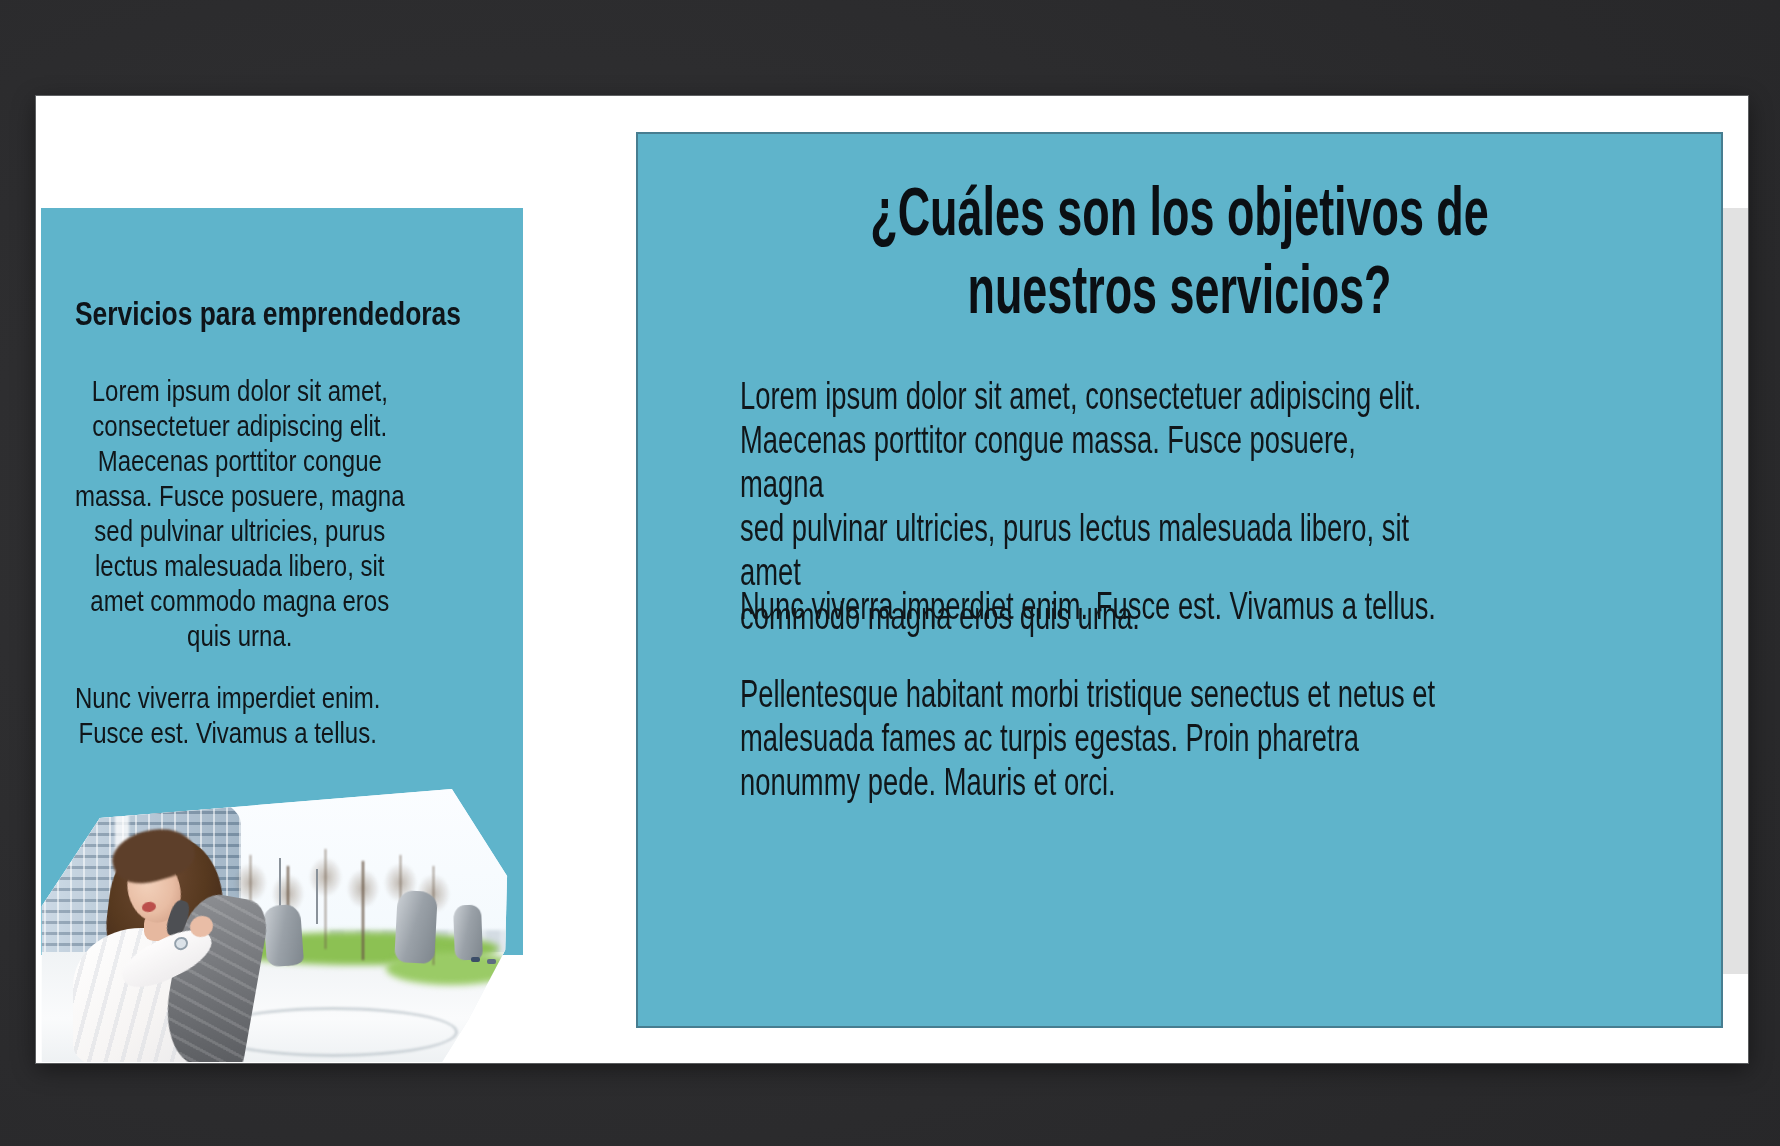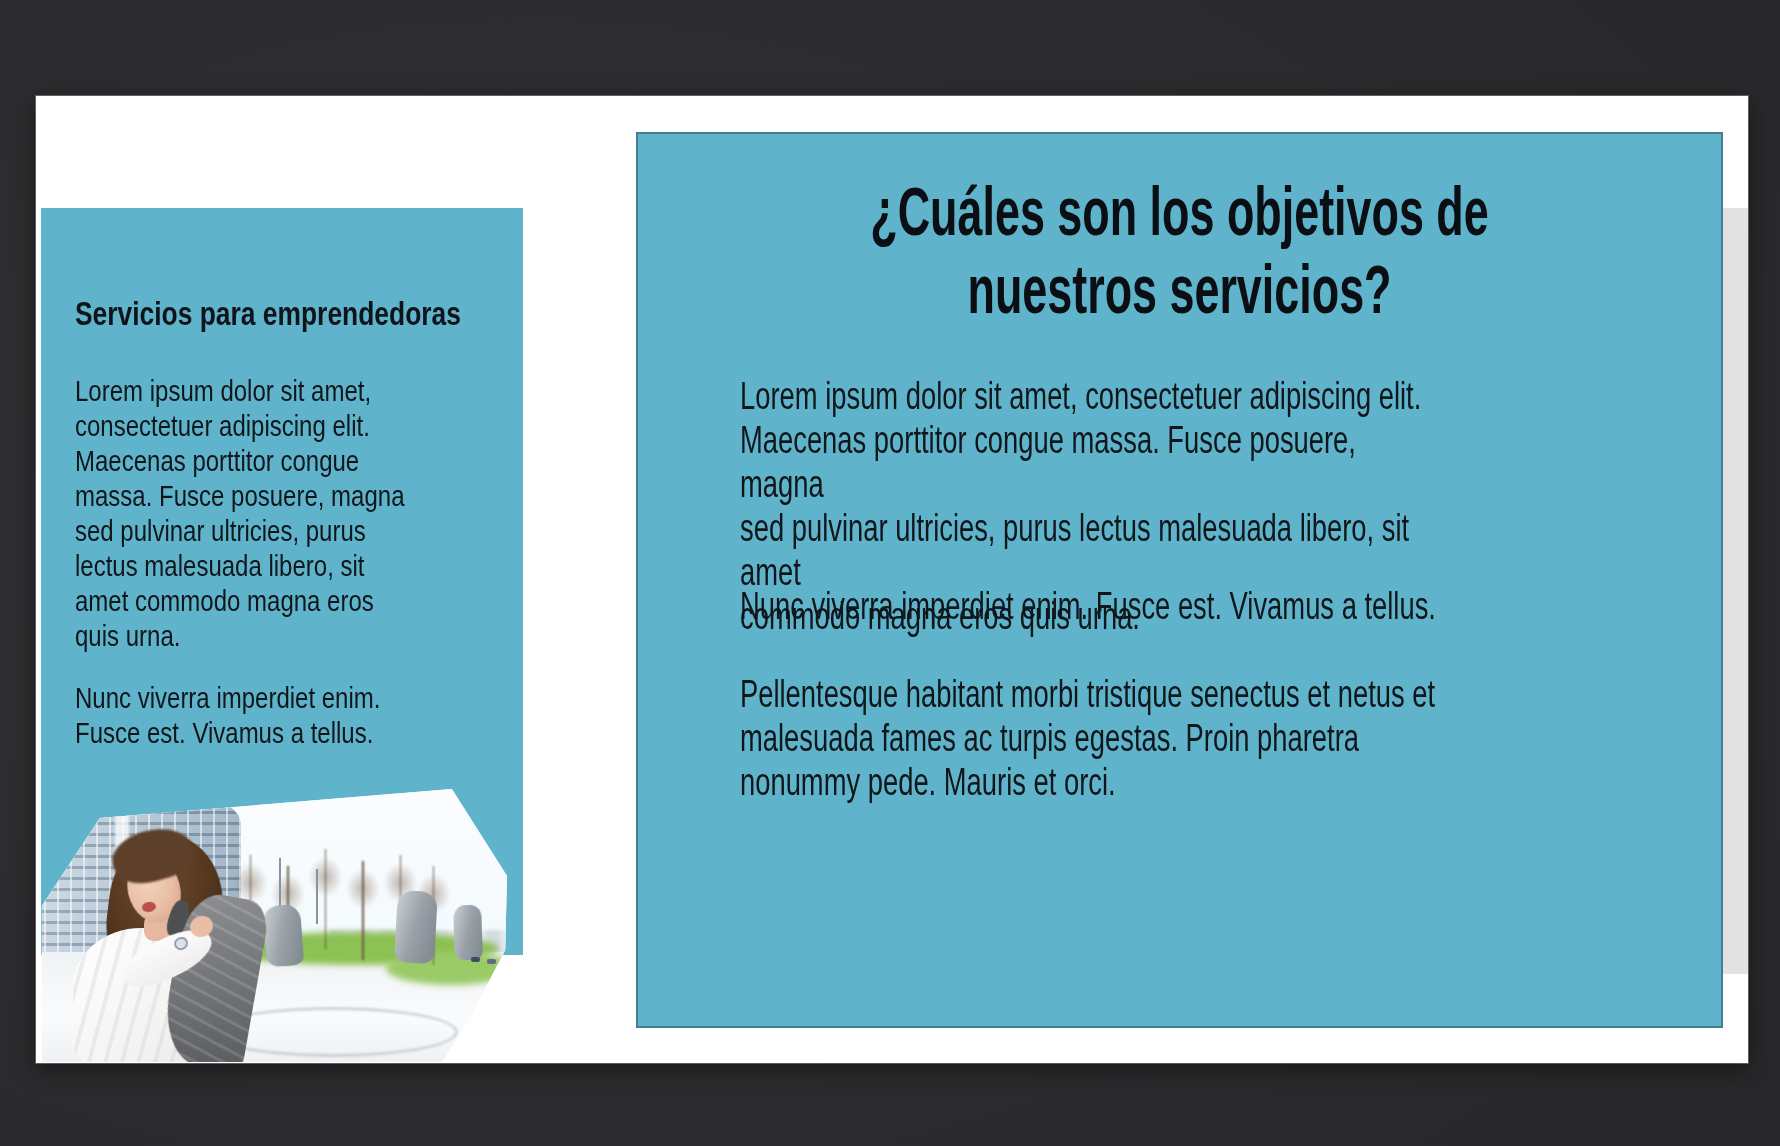--- a/index.html
+++ b/index.html
@@ -3,21 +3,21 @@
 <meta charset="utf-8">
 <style>
   html,body{margin:0;padding:0;background:#232325;}
   #stage{position:relative;width:1780px;height:1146px;overflow:hidden;
     background:radial-gradient(130% 130% at 30% 45%, #323234 0%, #29292b 55%, #242426 100%);
     font-family:"Liberation Sans", sans-serif;}
   
   #slide{position:absolute;left:36px;top:96px;width:1712px;height:967px;background:#ffffff;
     box-shadow:0 0 0 1px rgba(200,205,210,.35), 0 6px 22px rgba(0,0,0,.45);}
   
-  .left-box{position:absolute;left:5px;top:112px;width:482px;height:747px;background:#5fb4cb;}
+  .left-box{position:absolute;left:5px;top:112px;width:482px;height:747px;background:#5fb4cb;text-align:center;}
   .lines{white-space:pre-line;color:#10161a;}
   .left-heading{position:absolute;left:34px;top:86px;font-size:33px;line-height:40px;font-weight:700;
     transform:scaleX(.80);transform-origin:0 0;white-space:nowrap;color:#0e1419;}
   .left-body{position:absolute;left:34px;font-size:30px;line-height:35px;
     transform:scaleX(.80);transform-origin:0 0;}
   .left-body.p1{top:165px;}
   .left-body.p2{top:472px;}
   
   .right-box{position:absolute;left:600px;top:36px;width:1087px;height:896px;background:#5fb4cb;
     border:2px solid #477d90;box-sizing:border-box;}

